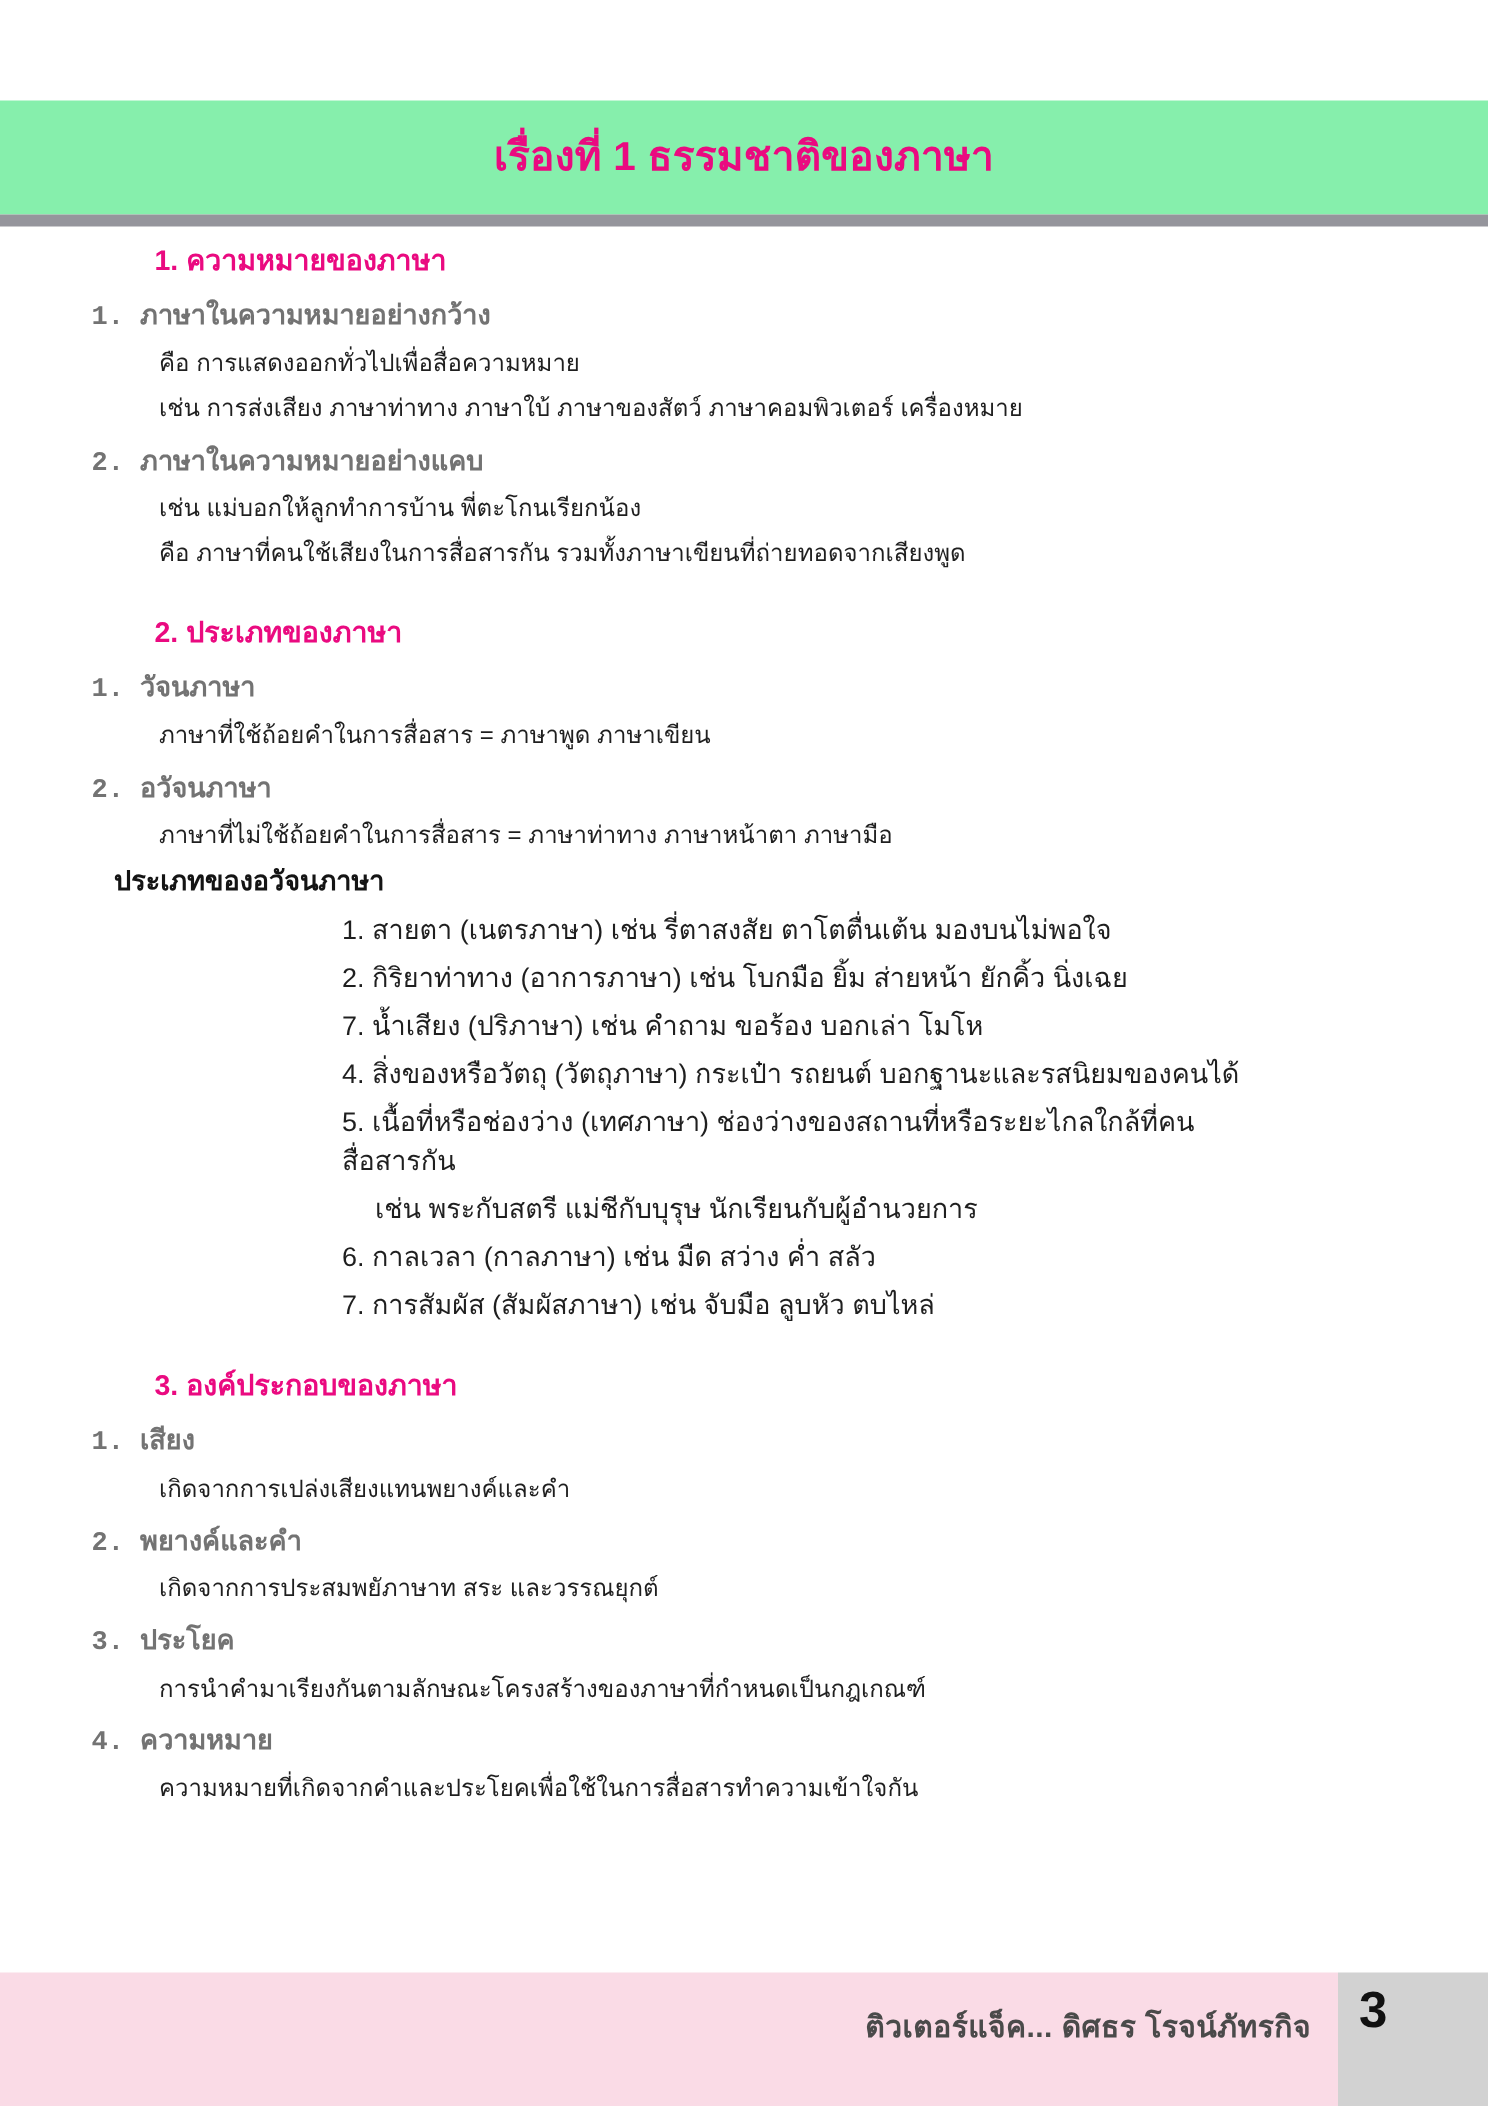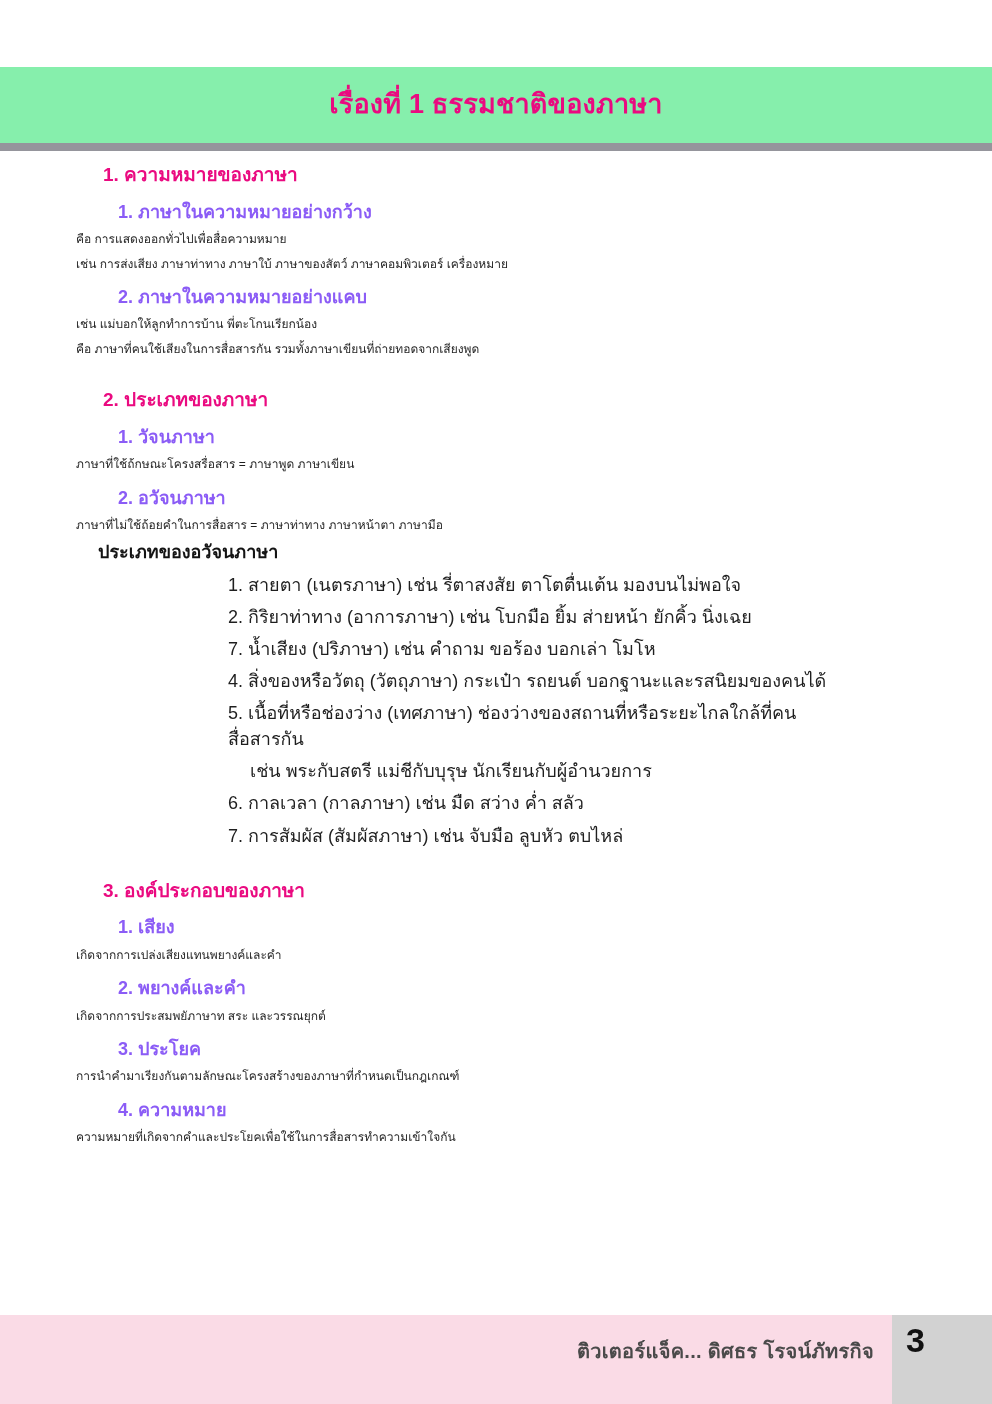--- a/index.html
+++ b/index.html
@@ -65,42 +65,43 @@
     margin: 0 0 14px 103px;
     line-height: 1.25;
   }
   .section + .section .section-heading {
     margin-top: 30px;
   }
 
   .sub-heading {
     font-weight: bold;
     font-size: 18px;
-    color: #8b5cf6;
-    margin: 0 0 7px 118px;
+    color: #737373;
+    margin: 0 0 7px 61px;
     line-height: 1.3;
+    font-family: Liberation Mono, monospace;
   }
 
   .body-line {
-    font-size: 12px;
+    font-size: 16px;
     font-weight: normal;
     color: #1f1f1f;
-    margin: 0 0 7px 76px;
+    margin: 0 0 7px 106px;
     line-height: 1.45;
   }
 
   .sub-block {
     margin-bottom: 13px;
   }
 
   .inline-heading {
     font-weight: bold;
     font-size: 18px;
     color: #141414;
-    margin: 6px 0 7px 98px;
+    margin: 6px 0 7px 76px;
     line-height: 1.3;
   }
 
   .deep-list {
     list-style: none;
     margin: 0;
     padding: 0;
   }
   .deep-item {
     font-size: 18px;
@@ -171,21 +172,21 @@
       <div class="sub-block">
         <div class="sub-heading">2. ภาษาในความหมายอย่างแคบ</div>
         <div class="body-line">เช่น แม่บอกให้ลูกทำการบ้าน พี่ตะโกนเรียกน้อง</div>
         <div class="body-line">คือ ภาษาที่คนใช้เสียงในการสื่อสารกัน รวมทั้งภาษาเขียนที่ถ่ายทอดจากเสียงพูด</div>
       </div>
     </div>
     <div class="section">
       <div class="section-heading">2. ประเภทของภาษา</div>
       <div class="sub-block">
         <div class="sub-heading">1. วัจนภาษา</div>
-        <div class="body-line">ภาษาที่ใช้ถ้กษณะโครงสรื่อสาร  =  ภาษาพูด ภาษาเขียน</div>
+        <div class="body-line">ภาษาที่ใช้ถ้อยคำในการสื่อสาร  =  ภาษาพูด ภาษาเขียน</div>
       </div>
       <div class="sub-block">
         <div class="sub-heading">2. อวัจนภาษา</div>
         <div class="body-line">ภาษาที่ไม่ใช้ถ้อยคำในการสื่อสาร  =  ภาษาท่าทาง ภาษาหน้าตา ภาษามือ</div>
         <div class="inline-heading">ประเภทของอวัจนภาษา</div>
         <div class="deep-list">
           <div class="deep-item">1. สายตา (เนตรภาษา) เช่น รี่ตาสงสัย ตาโตตื่นเต้น มองบนไม่พอใจ</div>
           <div class="deep-item">2. กิริยาท่าทาง (อาการภาษา) เช่น โบกมือ ยิ้ม ส่ายหน้า ยักคิ้ว นิ่งเฉย</div>
           <div class="deep-item">7. น้ำเสียง (ปริภาษา) เช่น คำถาม ขอร้อง บอกเล่า โมโห</div>
           <div class="deep-item">4. สิ่งของหรือวัตถุ (วัตถุภาษา) กระเป๋า รถยนต์ บอกฐานะและรสนิยมของคนได้</div>

